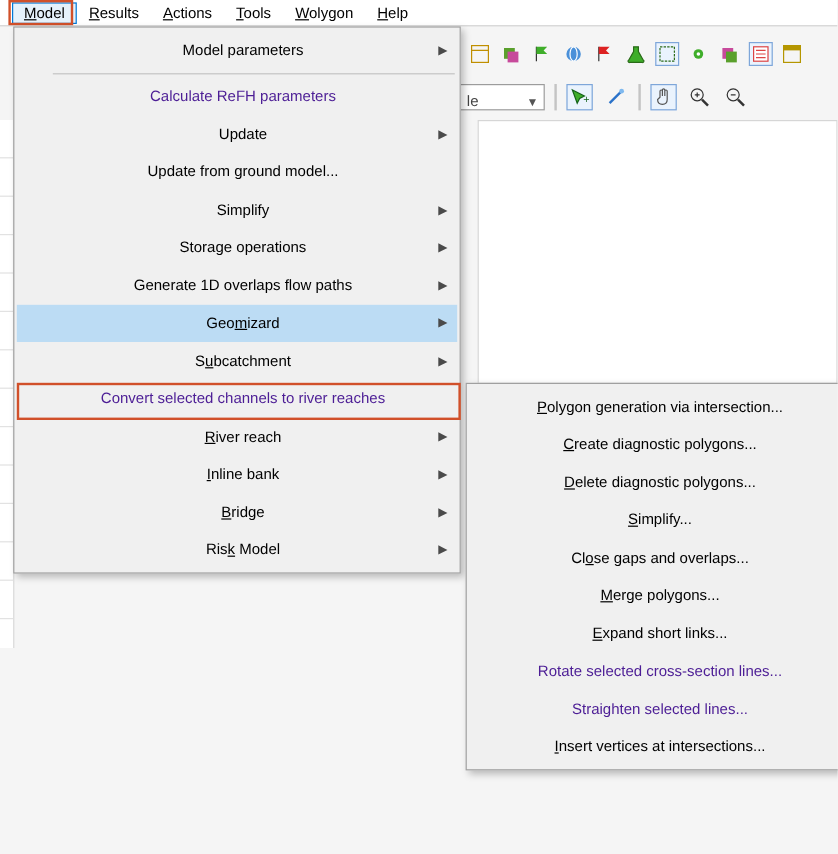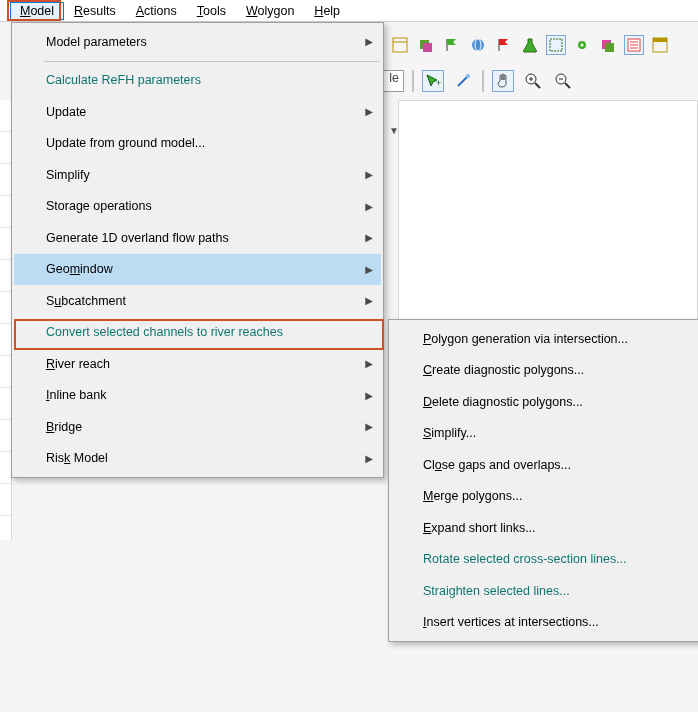--- a/index.html
+++ b/index.html
@@ -70,21 +70,20 @@
     gap: 8px;
   }
   .combo {
     display: flex; align-items: flex-end;
     border: 1px solid #9c9c9c;
     background: #fff;
     height: 22px;
     padding: 0 4px 0 8px;
     color: #444;
     gap: 40px;
-    flex-direction: column;
   }
   .combo .caret { font-size: 10px; color: #555; }
   .tb2-icon {
     width: 22px; height: 22px;
     display:flex; align-items:center; justify-content:center;
     border: 1px solid transparent;
   }
   .tb2-icon.boxed { border:1px solid #7ea6d9; background:#eaf3fd; }
 
   
@@ -120,22 +119,23 @@
     min-width: 200px;
   }
   .menu-item {
     display: flex;
     align-items: center;
     height: 31.5px;
     padding: 0 22px 0 32px;
     color: #000;
     cursor: default;
     position: relative;
-  }
-  .menu-item.disabled { color: #0f766e; }
+    justify-content: center;
+  }
+  .menu-item.disabled { color: #4c1d95; }
   .menu-item.highlight { background: #bcdcf4; color:#000; }
   .menu-item .arrow {
     position: absolute;
     right: 8px;
     font-size: 10px;
     color: #4a4a4a;
   }
   .menu-sep {
     height: 1px;
     background: #c4c4c4;
@@ -313,25 +313,25 @@
     </div>
   <div class="menu-item">
       <span>Simplify</span>
       <span class="arrow">▶</span>
     </div>
   <div class="menu-item">
       <span>Storage operations</span>
       <span class="arrow">▶</span>
     </div>
   <div class="menu-item">
-      <span>Generate 1D overland flow paths</span>
+      <span>Generate 1D overlaps flow paths</span>
       <span class="arrow">▶</span>
     </div>
   <div class="menu-item highlight">
-      <span><span>Geo</span><span class="ul">m</span><span>indow</span></span>
+      <span><span>Geo</span><span class="ul">m</span><span>izard</span></span>
       <span class="arrow">▶</span>
     </div>
   <div class="menu-item">
       <span><span>S</span><span class="ul">u</span><span>bcatchment</span></span>
       <span class="arrow">▶</span>
     </div>
   <div class="menu-item disabled">
       <span>Convert selected channels to river reaches</span>
     </div>
   <div class="menu-item">

